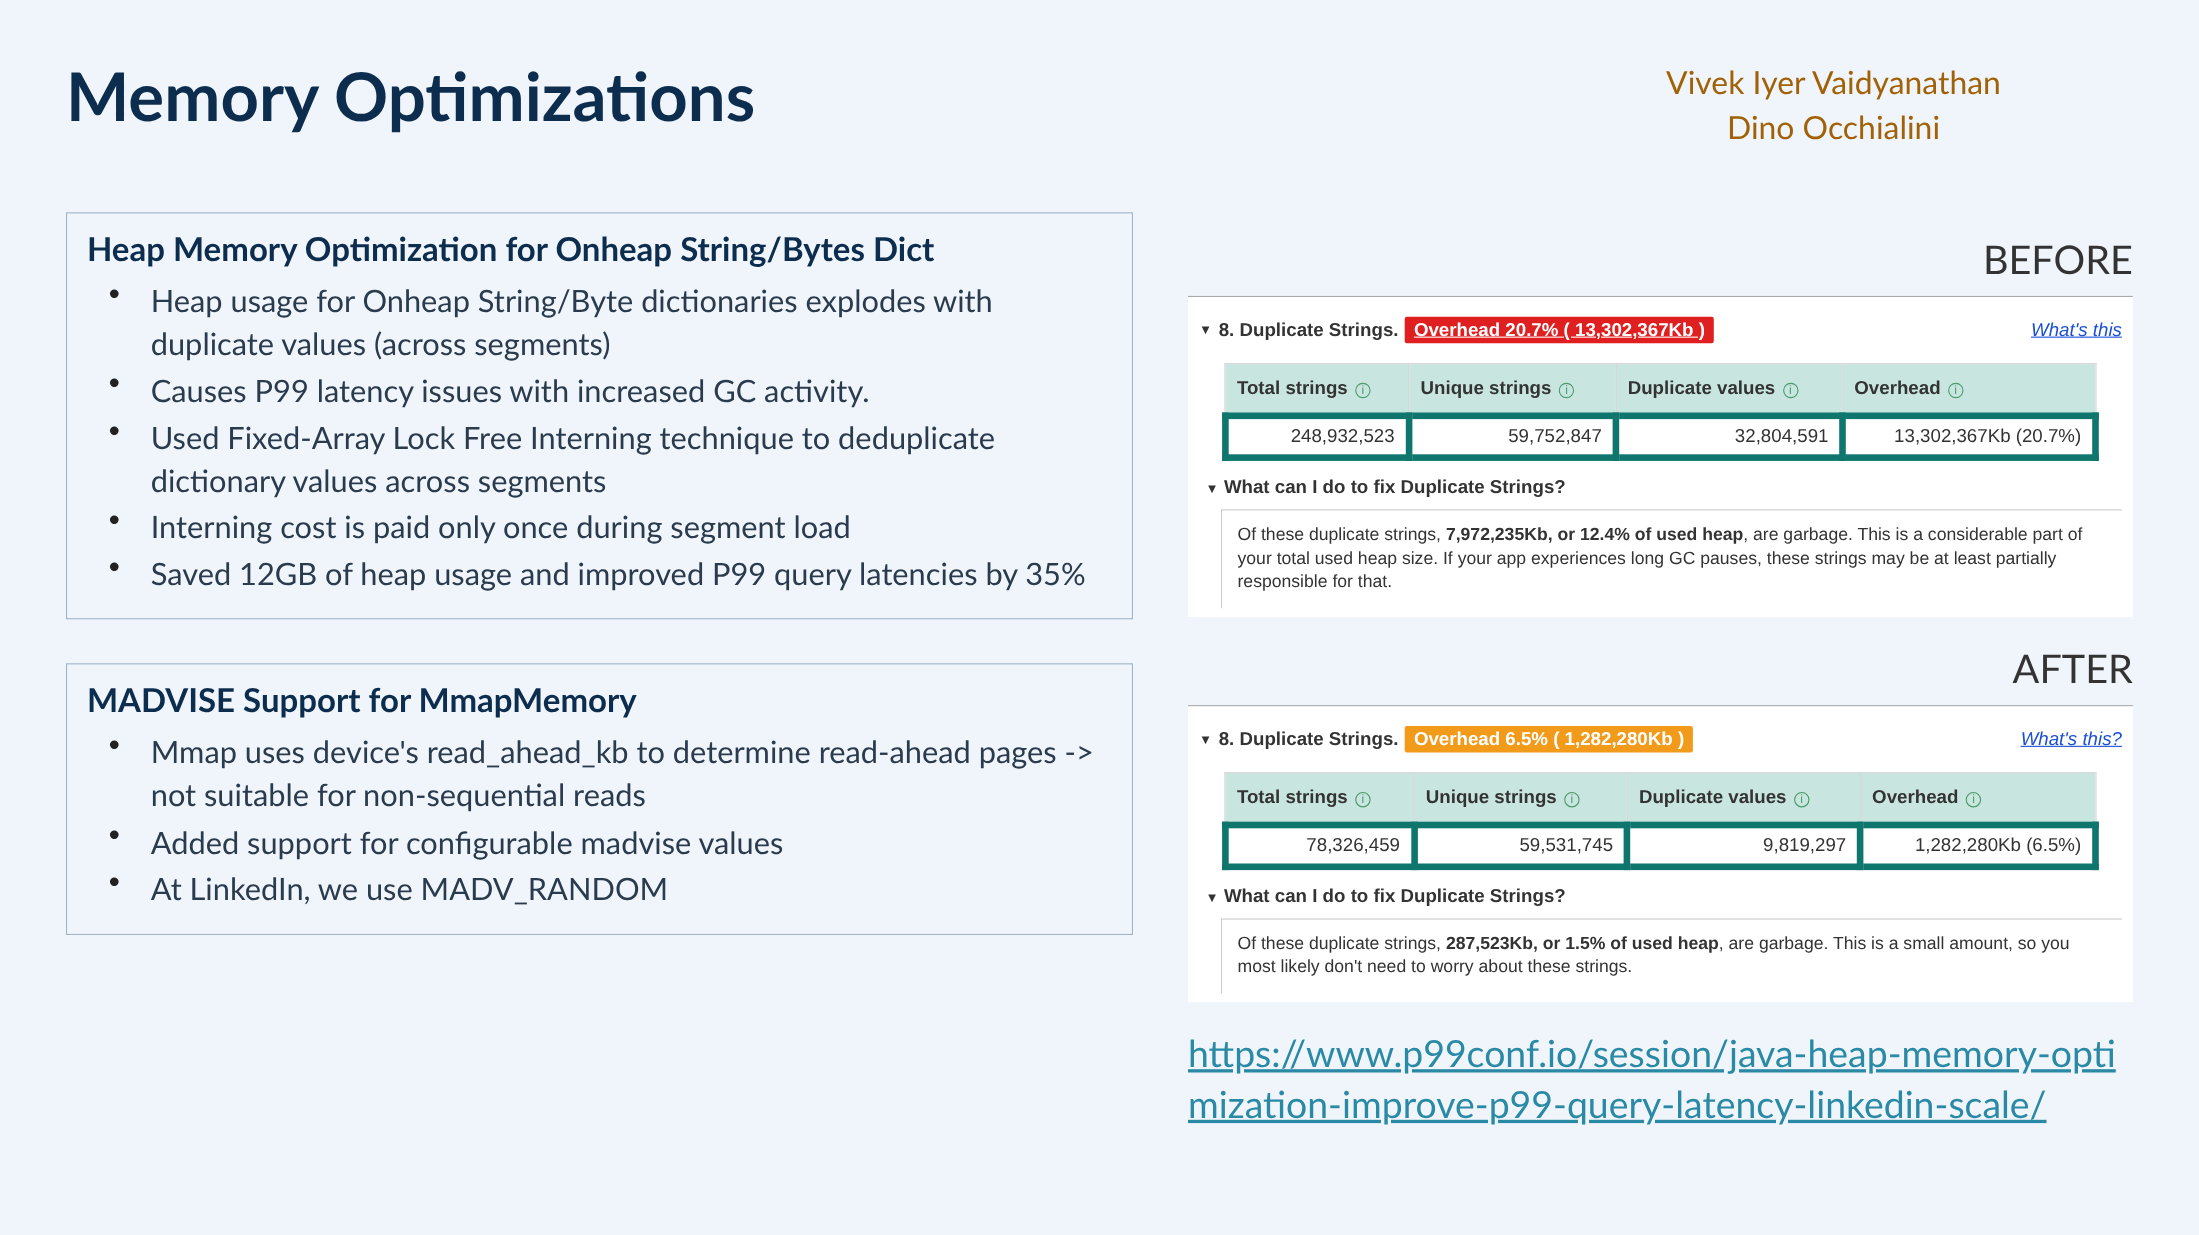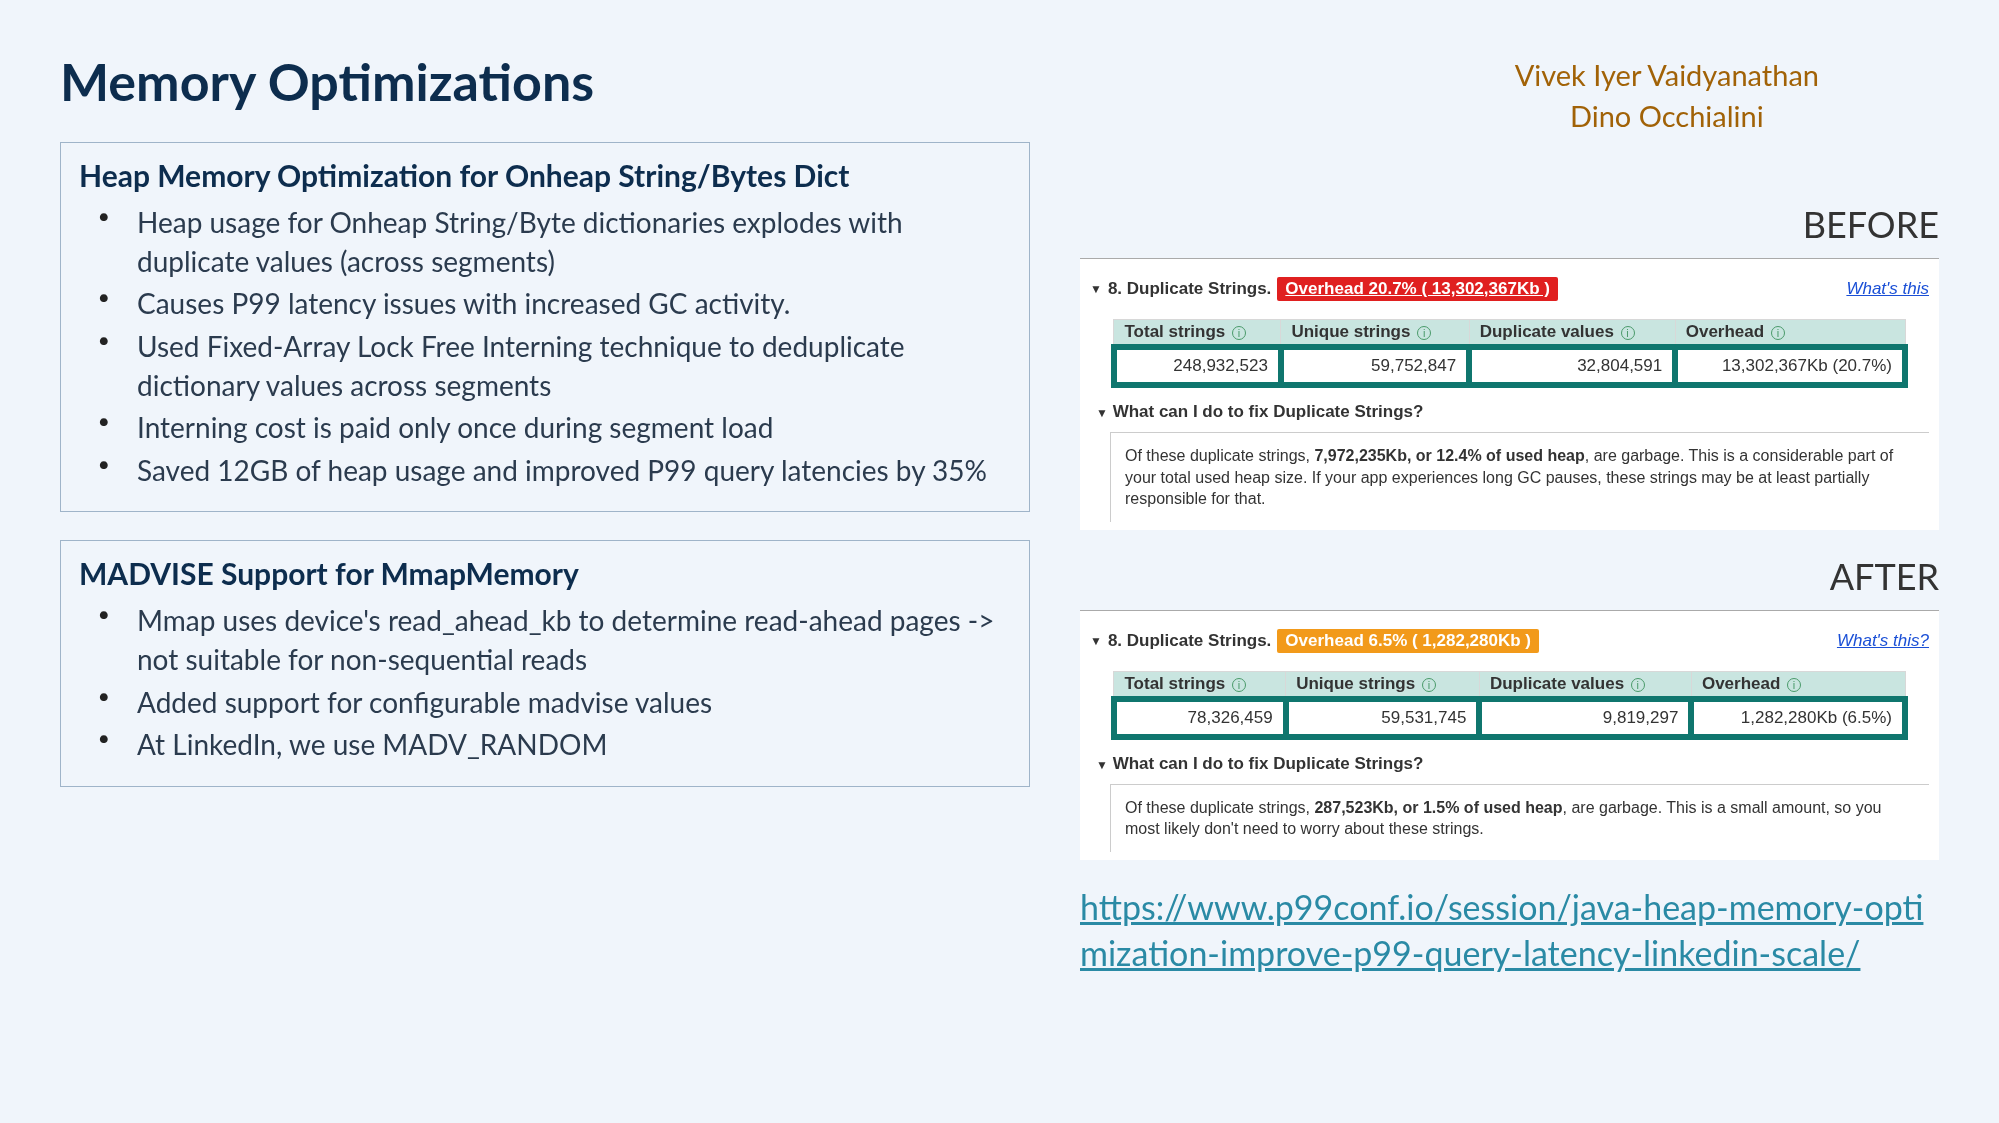--- a/index.html
+++ b/index.html
@@ -16,21 +16,21 @@
       display: flex;
       flex-direction: column;
       height: 100%;
     }
     .header-row {
       display: flex;
       justify-content: space-between;
       align-items: flex-start;
     }
     .title {
-      font-size: 52px;
+      font-size: 61px;
       font-weight: 700;
       color: #0d2d4e;
       margin-bottom: 30px;
     }
     .authors {
       text-align: center;
       font-size: 29px;
       color: #a16207;
       line-height: 1.4;
       margin-top: 5px;
@@ -45,20 +45,21 @@
       width: 970px;
     }
     .right-col {
       flex: 1;
       padding-top: 60px;
     }
     .box {
       border: 1px solid #9fb4c9;
       padding: 14px 18px 18px 18px;
       margin-bottom: 28px;
+      margin-top: 40px;
     }
     .box-title {
       font-size: 30px;
       font-weight: 700;
       color: #0d2d4e;
       margin-bottom: 10px;
     }
     .box ul {
       list-style: none;
       padding-left: 58px;
@@ -119,21 +120,21 @@
     .stat-table {
       border-collapse: collapse;
       width: 95%;
       margin: 0 auto 14px auto;
       font-size: 17px;
     }
     .stat-table th {
       background: #c9e5e0;
       font-weight: 700;
       text-align: left;
-      padding: 2px 10px;
+      padding: 12px 10px;
       border: 1px solid #d8d8d8;
     }
     .stat-table td {
       text-align: right;
       padding: 6px 10px;
       border: 6px solid #0f766e;
     }
     .info-i {
       display: inline-block;
       width: 14px; height: 14px;

